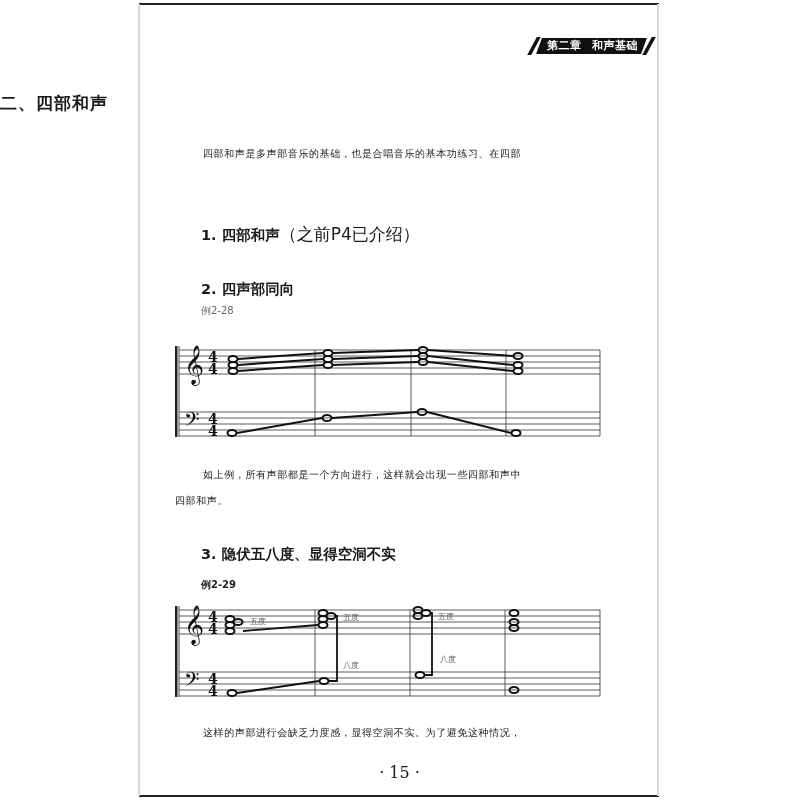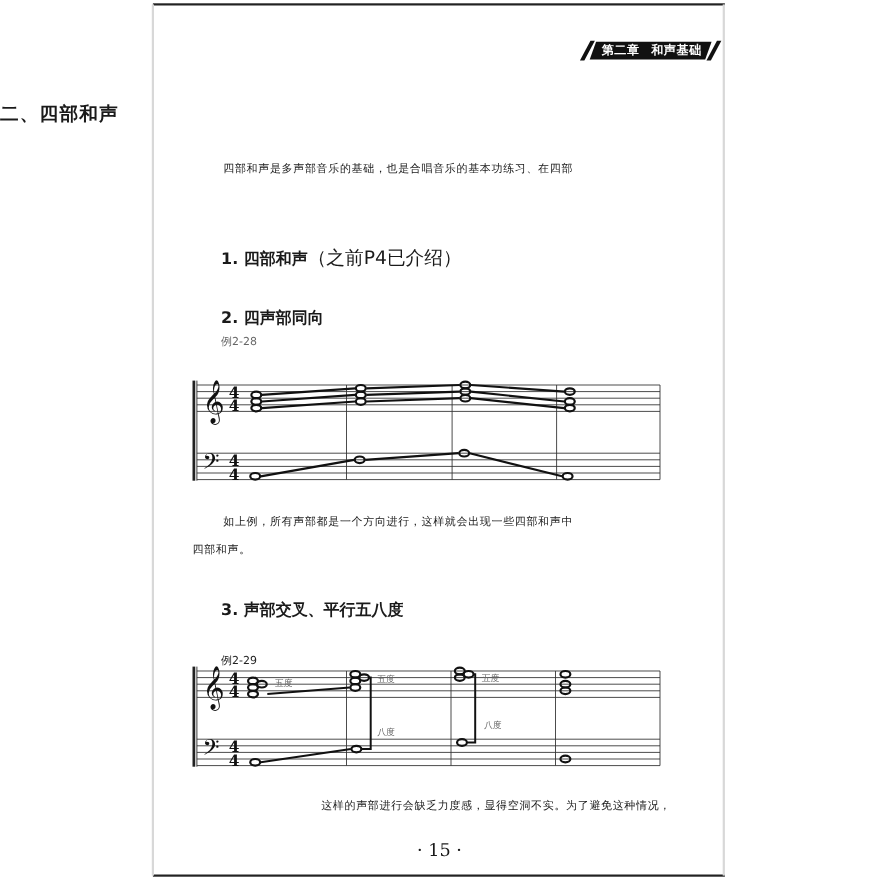--- a/index.html
+++ b/index.html
@@ -17,21 +17,21 @@
   .chapter-banner .bar span { display:inline-block; transform:skewX(20deg); }
   .chapter-banner .gap { display:inline-block; width:10px; }
   .chapter-banner .slash2 { width:4px; height:18px; background:#111; transform:skewX(-28deg); margin-left:3px; }
 
   .section-title { position:absolute; left:0; width:800px; top:92px; text-align:left; font-size:17px; font-weight:bold; letter-spacing:1px; }
   .para { position:absolute; left:175px; width:435px; font-size:10px; line-height:26px; letter-spacing:0.6px; }
   .para .indent { display:inline-block; width:28px; }
   .heading { position:absolute; left:201px; font-family:"DejaVu Sans","Liberation Sans",sans-serif; font-size:14.5px; font-weight:bold; }
   .heading .note { font-weight:normal; font-size:17px; }
   .example-label { position:absolute; left:201px; font-family:"DejaVu Sans","Liberation Sans",sans-serif; font-size:10px; color:#666; }
-  .example-label.dark { color:#222; font-weight:normal;margin-top:16px; }
+  .example-label.dark { color:#222; font-weight:bold; }
   .score { position:absolute; left:170px; width:440px; }
   .page-number { position:absolute; left:0; width:799px; top:763px; text-align:center; font-size:16px; }
   .annot { font-family:"DejaVu Serif","Liberation Serif",serif; font-size:8px; fill:#666; }
 </style>
 </head>
 <body>
 
 <div class="page-border-top"></div>
 <div class="page-border-bottom"></div>
 <div class="page-border-left"></div>
@@ -132,21 +132,21 @@
   </g>
 </svg>
 
 <div class="para" style="top:462px;">
   <span class="indent"></span><span>如上例，所有声部都是一个方向进行，这样就会出现一些四部和声中</span><br>
   <span>四部和声。</span>
 </div>
 
 <div class="heading" style="top:545px;">
   <span>3.</span>
-  <span>声部交叉、平行五八度</span>
+  <span>隐伏五八度、显得空洞不实</span>
 </div>
 
 <div class="example-label dark" style="top:578px;">例2-29</div>
 
 <svg class="score" style="top:598px;" width="440" height="105" viewBox="0 0 440 105">
   <rect x="5" y="8" width="2.5" height="91" fill="#222"></rect>
   <line x1="9" y1="8" x2="9" y2="99" stroke="#222" stroke-width="0.8"></line>
   <g stroke="#333" stroke-width="0.8">
     <line x1="9" y1="12" x2="430" y2="12"></line>
       <line x1="9" y1="18" x2="430" y2="18"></line>
@@ -199,17 +199,17 @@
   </g>
   <g class="annot">
     <text x="80" y="26">五度</text>
     <text x="173" y="22">五度</text>
     <text x="268" y="21">五度</text>
     <text x="173" y="70">八度</text>
     <text x="270" y="64">八度</text>
   </g>
 </svg>
 
-<div class="para" style="top:720px;text-align:right;">
+<div class="para" style="top:720px;">
   <span class="indent"></span><span>这样的声部进行会缺乏力度感，显得空洞不实。为了避免这种情况，</span>
 </div>
 
 <div class="page-number">· 15 ·</div>
 
 </body></html>

